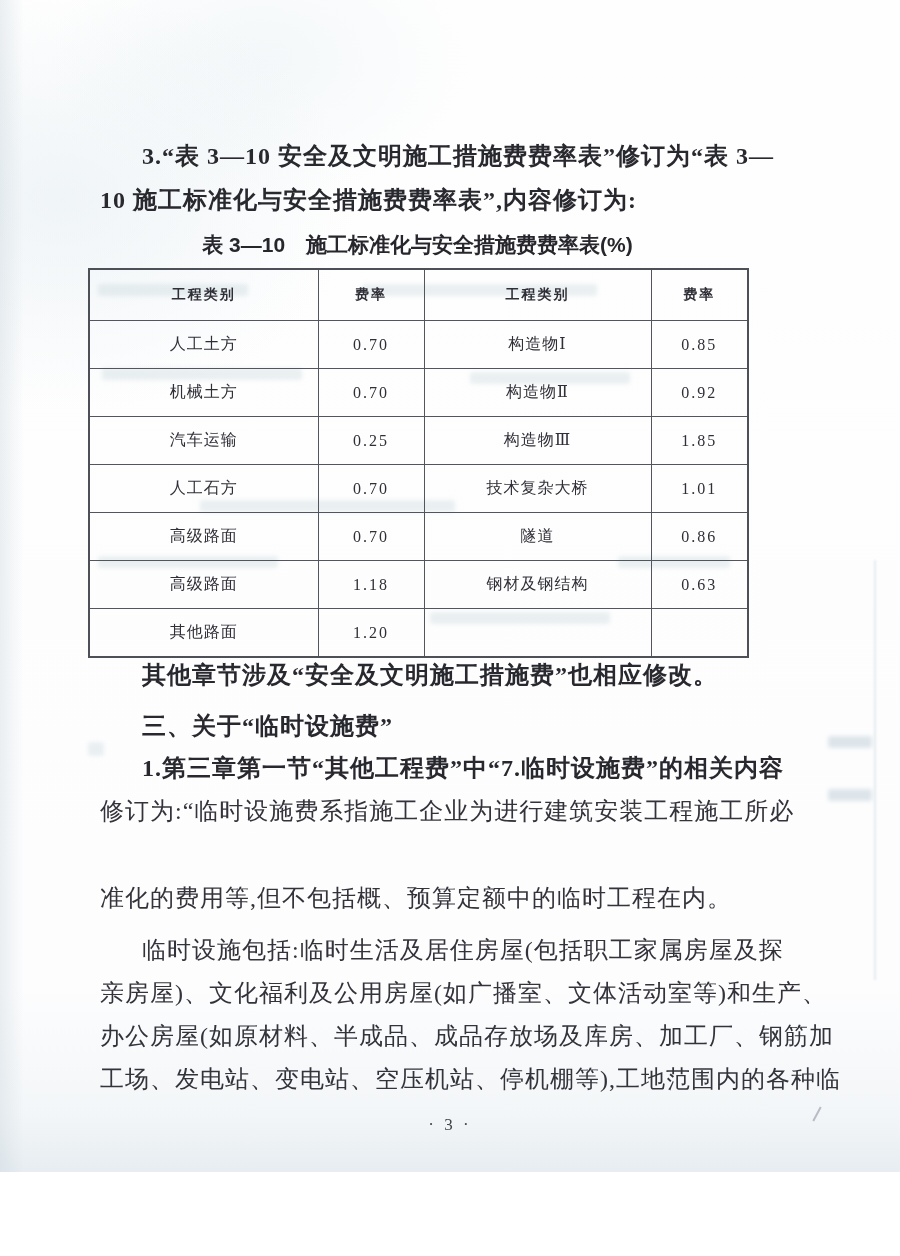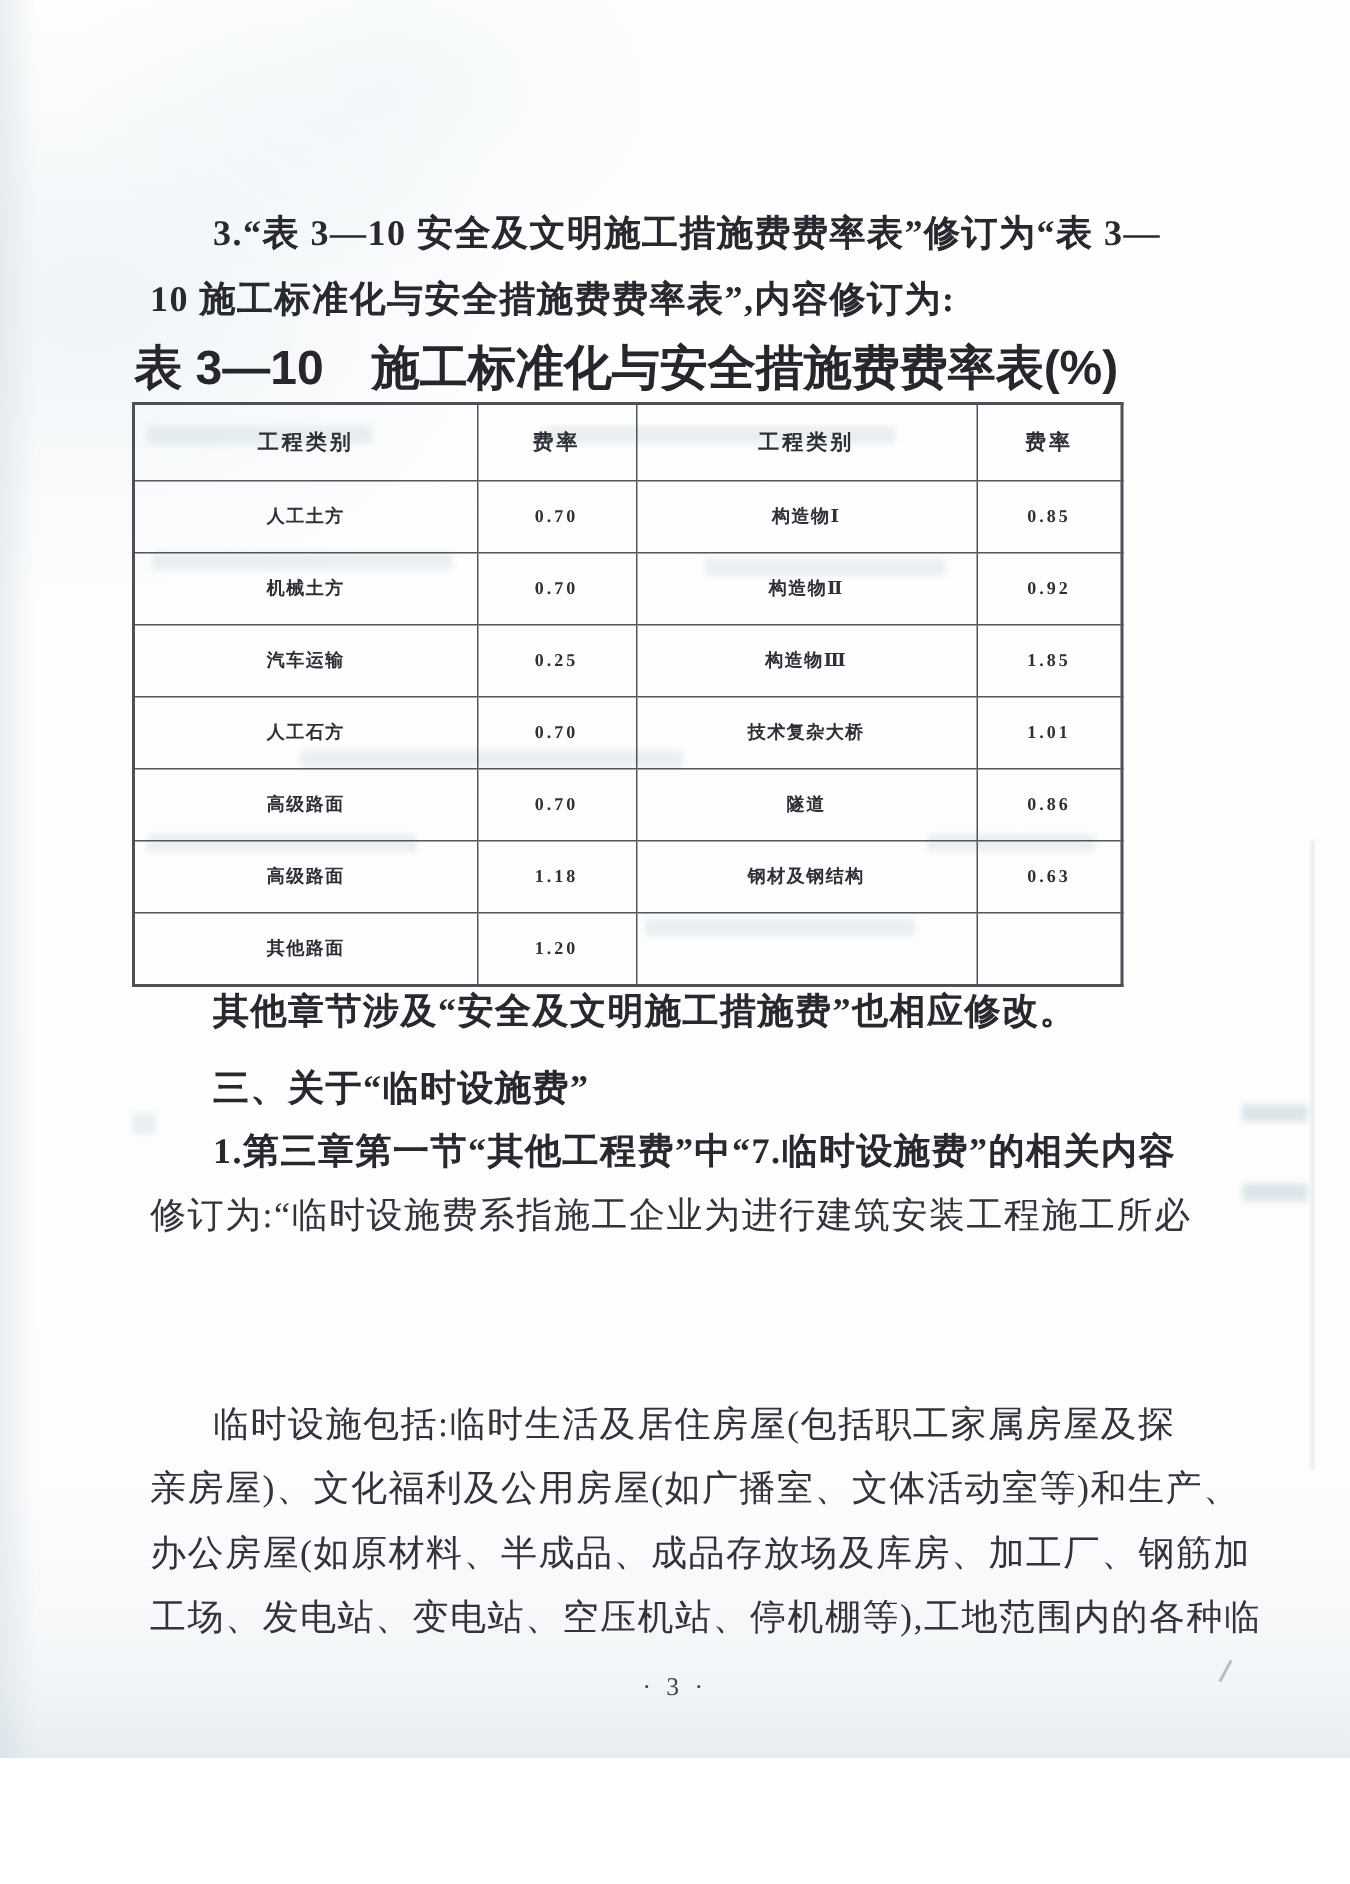--- a/index.html
+++ b/index.html
@@ -24,33 +24,33 @@
   .ind{padding-left:42px;width:670px;}
   .strong{font-weight:700;color:#28282f;}
   .light{font-weight:400;color:#33333b;}
   .l1{top:141px;}.l2{top:185px;}
   .l3{top:660px;}.l4{top:711px;}.l5{top:753px;}
   .l6{top:796px;}.l7{top:840px;}.l8{top:883px;}
   .l9{top:935px;}.l10{top:978px;}.l11{top:1021px;}.l12{top:1064px;}
   .caption{
     position:absolute;left:88px;top:229px;width:659px;height:32px;
     text-align:center;font-family:"Liberation Sans","DejaVu Sans",sans-serif;
-    font-size:32px;font-weight:700;line-height:32px;color:#26262c;white-space:nowrap;
+    font-size:21px;font-weight:700;line-height:32px;color:#26262c;white-space:nowrap;
   }
   table.fee{
     position:absolute;left:88px;top:268px;width:659px;
     border-collapse:collapse;table-layout:fixed;
     border:2px solid #4e5058;
   }
   table.fee th,table.fee td{
     border:1.6px solid #53555e;text-align:center;vertical-align:middle;padding:0;
     color:#2f2f37;overflow:hidden;white-space:nowrap;
   }
   table.fee thead th{height:50px;font-size:14px;font-weight:700;letter-spacing:2px;}
-  table.fee tbody td{height:47px;font-size:12px;font-weight:700;letter-spacing:1px;}
+  table.fee tbody td{height:47px;font-size:16px;font-weight:400;letter-spacing:1px;}
   table.fee td.num{letter-spacing:2px;}
   .pagenum{
     position:absolute;left:0;top:1113px;width:900px;height:24px;
     text-align:center;font-size:17px;line-height:24px;letter-spacing:3px;color:#44444c;
   }
   
   .bleed{position:absolute;background:rgba(165,190,198,.22);filter:blur(2px);border-radius:2px;}
   .b1{left:98px;top:284px;width:150px;height:12px;}
   .b2{left:362px;top:284px;width:235px;height:12px;}
   .b3{left:102px;top:368px;width:200px;height:12px;}
@@ -153,20 +153,21 @@
       </tr>
     </tbody>
   </table>
 
   <div class="line ind strong l3">其他章节涉及“安全及文明施工措施费”也相应修改。</div>
 
   <div class="line ind strong l4">三、关于“临时设施费”</div>
 
   <div class="line ind strong l5">1.第三章第一节“其他工程费”中“7.临时设施费”的相关内容</div>
   <div class="line light l6">修订为:“临时设施费系指施工企业为进行建筑安装工程施工所必</div>
+  <div class="line light l8">准化的费用等,但不包括概、预算定额中的临时工程在内。</div>
 
   <div class="line light l10">亲房屋)、文化福利及公用房屋(如广播室、文体活动室等)和生产、</div>
   <div class="line ind light l9">临时设施包括:临时生活及居住房屋(包括职工家属房屋及探</div>
   <div class="line light l11">办公房屋(如原材料、半成品、成品存放场及库房、加工厂、钢筋加</div>
   <div class="line light l12">工场、发电站、变电站、空压机站、停机棚等),工地范围内的各种临</div>
 
   <div class="pagenum">· 3 ·</div>
 
 </div>
 

